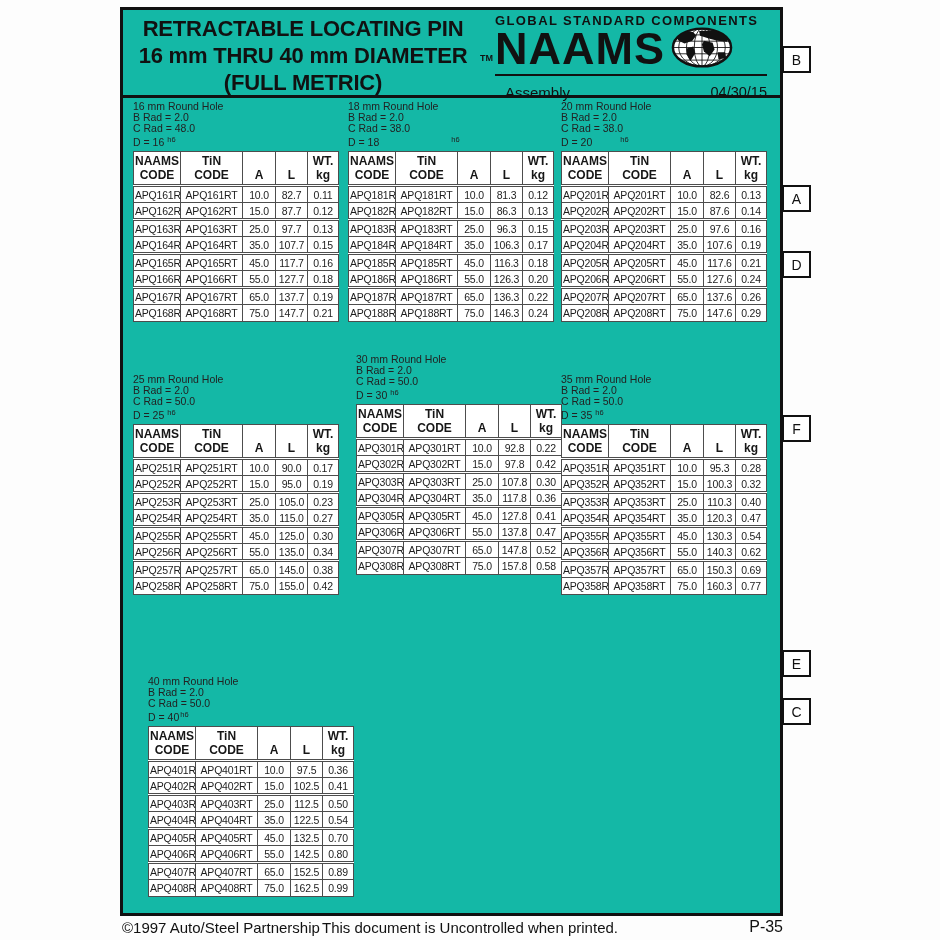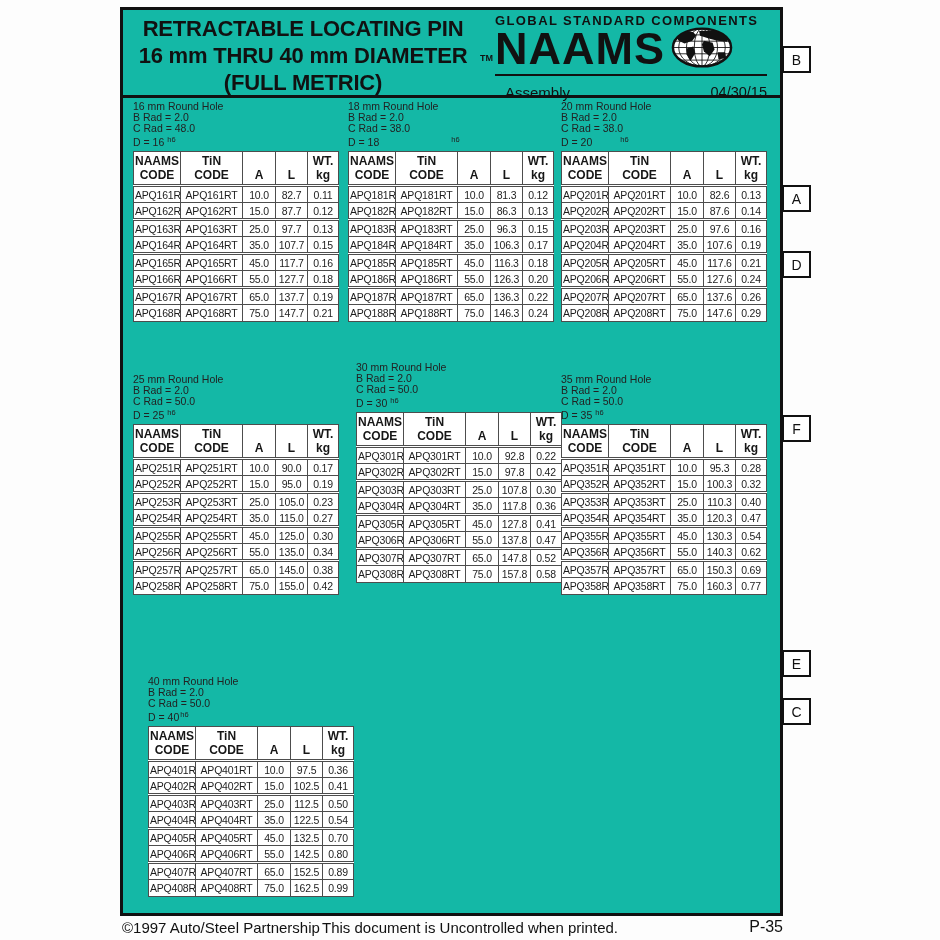--- a/index.html
+++ b/index.html
@@ -25,21 +25,21 @@
   .logo-subrow { display: flex; justify-content: space-between; padding: 8px 6px 0 10px; }
   .assembly-label { font-size: 15px; color: #111; }
   .date-label { font-size: 14.5px; color: #111; }
 
   
   .table-block { position: absolute; width: 210px; }
   .t16 { left: 10px;  top: 91px; }
   .t18 { left: 225px; top: 91px; }
   .t20 { left: 438px; top: 91px; }
   .t25 { left: 10px;  top: 364px; }
-  .t30 { left: 225px; top: 352px; padding-left: 8px; }
+  .t30 { left: 225px; top: 344px; padding-left: 8px; }
   .t35 { left: 438px; top: 364px; }
   .t40 { left: 25px;  top: 666px; }
   .spec { font-size: 10.5px; line-height: 11px; color: #222; margin-bottom: 3px; }
   .spec > div { white-space: nowrap; }
   .d-sup { font-size: 7.5px; vertical-align: 4px; margin-left: 3px; }
   .t18 .d-sup { margin-left: 72px; }
   .t20 .d-sup { margin-left: 28px; }
   .t40 .d-sup { margin-left: 1px; }
 
   table.pin-table { border-collapse: collapse; table-layout: fixed; width: 205px;

